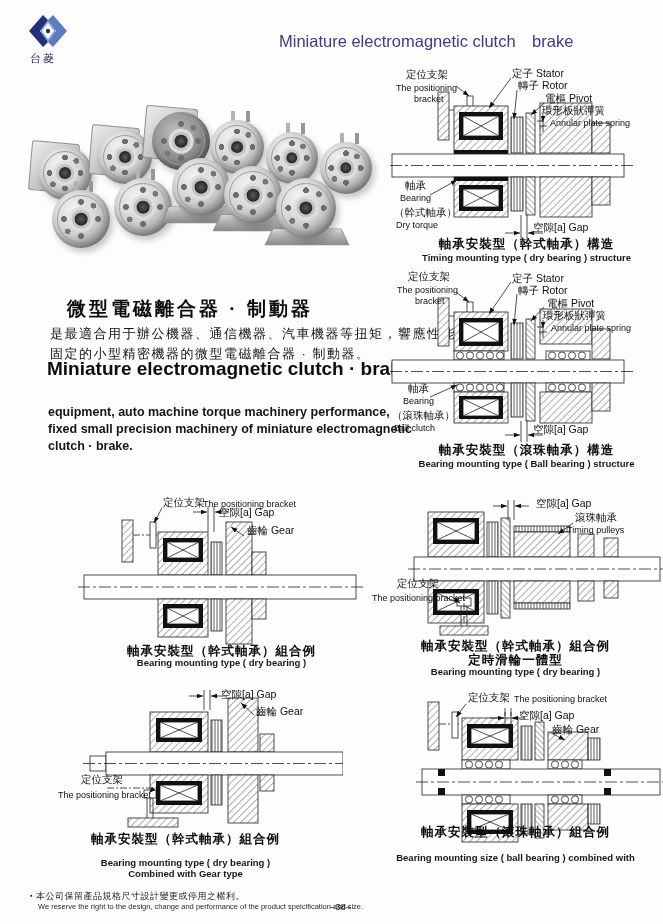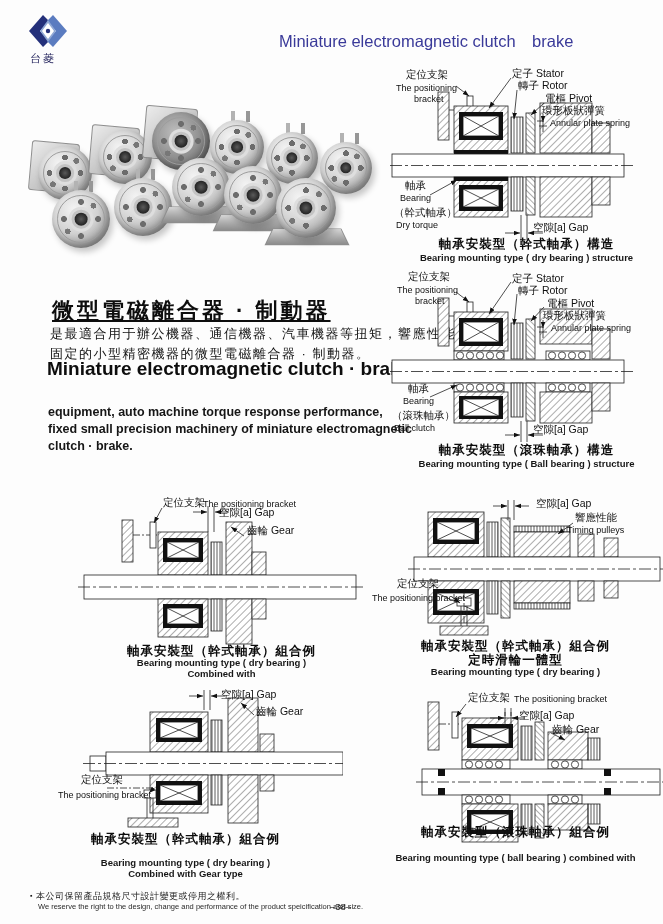--- a/index.html
+++ b/index.html
@@ -26,21 +26,21 @@
       radial-gradient(circle 3px at 87% 50%,#6c6c6c 95%,transparent 100%),
       radial-gradient(circle 3px at 50% 87%,#6c6c6c 95%,transparent 100%),
       radial-gradient(circle 3px at 13% 50%,#6c6c6c 95%,transparent 100%),
       radial-gradient(circle 3px at 77% 21%,#777 95%,transparent 100%),
       radial-gradient(circle 3px at 21% 77%,#777 95%,transparent 100%);}
   .dev::after{content:"";position:absolute;left:50%;top:50%;width:22%;height:22%;transform:translate(-50%,-50%);
       border-radius:50%;background:radial-gradient(#5a5a5a,#1f1f1f 75%);
       box-shadow:0 0 0 3px #c3c3c3,0 0 0 6px #dedede;}
   .dev.dark{background:radial-gradient(circle at 40% 35%,#bdbdbd,#8f8f8f 50%,#5f5f5f 85%,#4a4a4a);}
   
-  .intro-h-zh{position:absolute;left:52px;top:296px;font-size:22px;font-weight:bold;letter-spacing:3px;color:#0d0d0d;text-decoration:underline;}
+  .intro-h-zh{position:absolute;left:67px;top:296px;font-size:19px;font-weight:bold;letter-spacing:3px;color:#0d0d0d;}
   .intro-p-zh{position:absolute;left:50px;font-size:13px;letter-spacing:1.5px;color:#141414;text-align:center;}
   .intro-h-en{position:absolute;left:47px;top:358px;font-size:19px;font-weight:bold;color:#0d0d0d;white-space:nowrap;}
   .intro-p-en{position:absolute;left:48px;font-size:12.5px;font-weight:bold;color:#161616;white-space:nowrap;}
   
   .diagram{position:absolute;}
   .diagram svg{position:absolute;left:0;top:0;}
   .lb{position:absolute;font-size:9px;white-space:nowrap;color:#101010;line-height:11px;}
   .lb.zh{font-size:10.5px;}
   .cap-zh{position:absolute;left:0;width:100%;text-align:center;font-size:12.5px;font-weight:bold;letter-spacing:1px;color:#0c0c0c;}
   .cap-en{position:absolute;left:0;width:100%;text-align:center;font-size:9.5px;font-weight:bold;color:#171717;}
@@ -128,21 +128,21 @@
     <div class="dev-wrap" style="left:254px;top:88px;width:60px;height:60px">
         <i class="base"></i>
         <b class="dev" style="width:60px;height:60px"></b>
       </div>
   </div>
 
   <div class="intro-h-zh">微型電磁離合器 · 制動器</div>
   <div class="intro-p-zh" style="top:325px">是最適合用于辦公機器、通信機器、汽車機器等扭矩，響應性能</div>
   <div class="intro-p-zh" style="top:345px">固定的小型精密機器的微型電磁離合器 · 制動器。</div>
   <div class="intro-h-en">Miniature electromagnetic clutch · brake</div>
-  <div class="intro-p-en" style="top:405px">equipment, auto machine torque response performance,</div>
+  <div class="intro-p-en" style="top:405px">equipment, auto machine torque machinery performance,</div>
   <div class="intro-p-en" style="top:422px">fixed small precision machinery of miniature electromagnetic</div>
   <div class="intro-p-en" style="top:439px">clutch · brake.</div>
 
   <div class="diagram" style="left:390px;top:66px;width:273px;height:198px">
     <svg width="273" height="198" viewBox="0 0 273 198">
       <g stroke="#222" stroke-width="0.8" fill="none">
         <rect x="48" y="26" width="11" height="48" fill="url(#h45)"></rect>
         <line x1="59" y1="44" x2="86" y2="44" stroke-dasharray="7 2 2 2"></line>
         <rect x="77" y="30" width="6" height="27" fill="#fff"></rect>
         <line x1="66" y1="20" x2="79" y2="30" marker-end="url(#arr)"></line>
@@ -188,21 +188,21 @@
     <span class="lb zh" style="left:128px;top:14px">轉子 Rotor</span>
     <span class="lb zh" style="left:155px;top:27px">電樞 Pivot</span>
     <span class="lb zh" style="left:152px;top:39px">環形板狀彈簧</span>
     <span class="lb" style="left:160px;top:52px">Annular plate spring</span>
     <span class="lb zh" style="left:15px;top:114px">軸承</span>
     <span class="lb" style="left:10px;top:127px">Bearing</span>
     <span class="lb zh" style="left:4px;top:141px">（幹式軸承）</span>
     <span class="lb" style="left:6px;top:154px">Dry torque</span>
     <span class="lb zh" style="left:143px;top:156px">空隙[a]  Gap</span>
     <div class="cap-zh" style="top:170px">軸承安裝型（幹式軸承）構造</div>
-    <div class="cap-en" style="top:186px">Bearing mounting type ( dry bearing ) structure</div>
+    <div class="cap-en" style="top:186px">Timing mounting type ( dry bearing ) structure</div>
   </div>
 
   <div class="diagram" style="left:390px;top:264px;width:273px;height:206px">
     <svg width="273" height="206" viewBox="0 0 273 206">
       <g stroke="#222" stroke-width="0.8" fill="none" transform="translate(0,8)">
         <rect x="48" y="26" width="11" height="48" fill="url(#h45)"></rect>
         <line x1="59" y1="44" x2="86" y2="44" stroke-dasharray="7 2 2 2"></line>
         <rect x="77" y="30" width="6" height="27" fill="#fff"></rect>
         <line x1="66" y1="20" x2="79" y2="30" marker-end="url(#arr)"></line>
         <rect x="64" y="40" width="54" height="39" fill="url(#h45)"></rect>
@@ -308,21 +308,20 @@
         <line x1="151" y1="18" x2="137" y2="18" marker-end="url(#arr)"></line>
         <line x1="166" y1="42" x2="153" y2="33" marker-end="url(#arr)"></line>
       </g>
     </svg>
     <span class="lb zh" style="left:85px;top:3px">定位支架</span>
     <span class="lb" style="left:125px;top:5px">The positioning bracket</span>
     <span class="lb zh" style="left:141px;top:13px">空隙[a]  Gap</span>
     <span class="lb zh" style="left:169px;top:31px">齒輪 Gear</span>
     <div class="cap-zh" style="top:149px">軸承安裝型（幹式軸承）組合例</div>
     <div class="cap-en" style="top:163px">Bearing mounting type ( dry bearing )</div>
-    <div class="cap-en" style="top:174px">Combined with</div>
   </div>
 
   <div class="diagram" style="left:368px;top:494px;width:295px;height:196px">
     <svg width="295" height="196" viewBox="0 0 295 196">
       <g stroke="#222" stroke-width="0.8" fill="none">
         <rect x="60" y="18" width="56" height="45" fill="url(#h45)"></rect>
         <rect x="65" y="24" width="46" height="26" fill="#111" stroke="none"></rect>
         <rect x="69" y="28" width="38" height="18" fill="#fff" stroke="#111"></rect>
         <line x1="69" y1="28" x2="107" y2="46"></line>
           <line x1="69" y1="46" x2="107" y2="28"></line>
@@ -352,21 +351,21 @@
         <line x1="96" y1="129" x2="96" y2="98" stroke-dasharray="7 2 2 2"></line>
         <line x1="140" y1="6" x2="140" y2="26"></line>
           <line x1="146" y1="6" x2="146" y2="26"></line>
         <line x1="125" y1="12" x2="139" y2="12" marker-end="url(#arr)"></line>
         <line x1="161" y1="12" x2="147" y2="12" marker-end="url(#arr)"></line>
         <line x1="205" y1="29" x2="190" y2="40" marker-end="url(#arr)"></line>
         <line x1="84" y1="103" x2="92" y2="109" marker-end="url(#arr)"></line>
       </g>
     </svg>
     <span class="lb zh" style="left:168px;top:4px">空隙[a]  Gap</span>
-    <span class="lb zh" style="left:207px;top:18px">響應性能</span>
+    <span class="lb zh" style="left:207px;top:18px">滾珠軸承</span>
     <span class="lb" style="left:199px;top:31px">Timing pulleys</span>
     <span class="lb zh" style="left:29px;top:84px">定位支架</span>
     <span class="lb" style="left:4px;top:99px">The positioning bracket</span>
     <div class="cap-zh" style="top:144px">軸承安裝型（幹式軸承）組合例</div>
     <div class="cap-zh" style="top:158px">定時滑輪一體型</div>
     <div class="cap-en" style="top:172px">Bearing mounting type ( dry bearing )</div>
   </div>
 
   <div class="diagram" style="left:28px;top:688px;width:315px;height:186px">
     <svg width="315" height="186" viewBox="0 0 315 186">
@@ -468,21 +467,21 @@
         <line x1="137" y1="24" x2="137" y2="38"></line>
           <line x1="143" y1="24" x2="143" y2="42"></line>
         <line x1="183" y1="45" x2="197" y2="52" marker-end="url(#arr)"></line>
       </g>
     </svg>
     <span class="lb zh" style="left:100px;top:4px">定位支架</span>
     <span class="lb" style="left:146px;top:6px">The positioning bracket</span>
     <span class="lb zh" style="left:151px;top:22px">空隙[a]  Gap</span>
     <span class="lb zh" style="left:184px;top:36px">齒輪 Gear</span>
     <div class="cap-zh" style="top:136px">軸承安裝型（滾珠軸承）組合例</div>
-    <div class="cap-en" style="top:164px">Bearing mounting type ( ball bearing ) combined with</div>
+    <div class="cap-en" style="top:164px">Bearing mounting size ( ball bearing ) combined with</div>
   </div>
 
   <div class="foot-zh">
     <span style="font-size:7px;vertical-align:1px;">▪</span>
     <span>本公司保留產品規格尺寸設計變更或停用之權利。</span>
   </div>
   <div class="foot-en">We reserve the right to the design, change and performance of the product speicification and size.</div>
   <div class="foot-page">–38–</div>
 
 </div>

